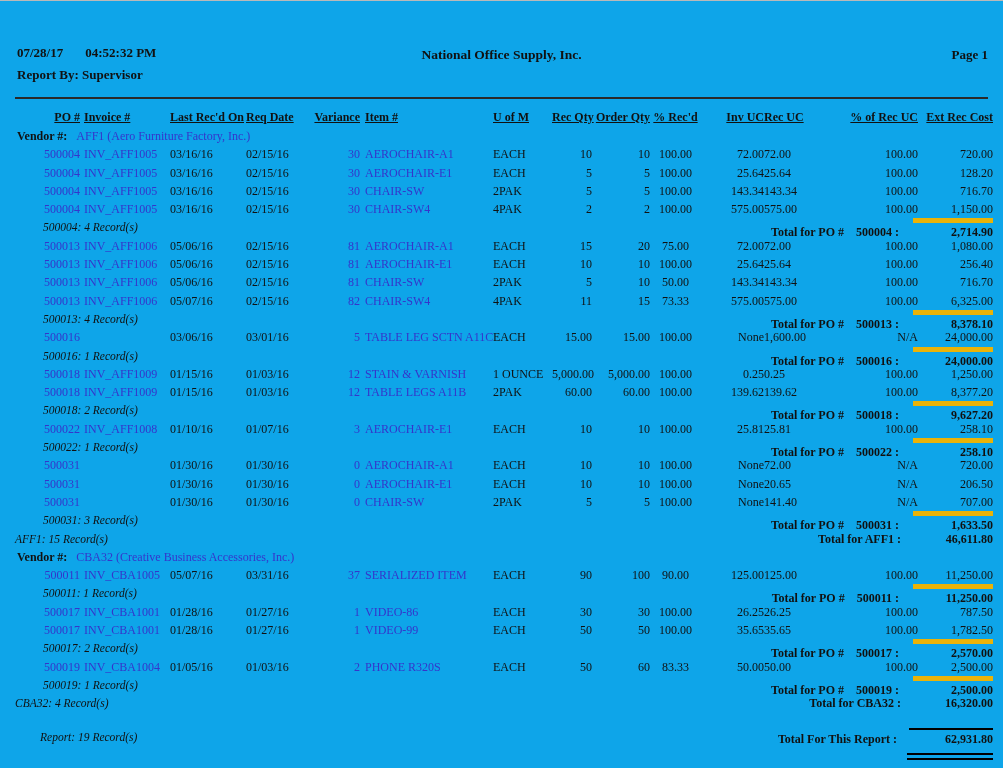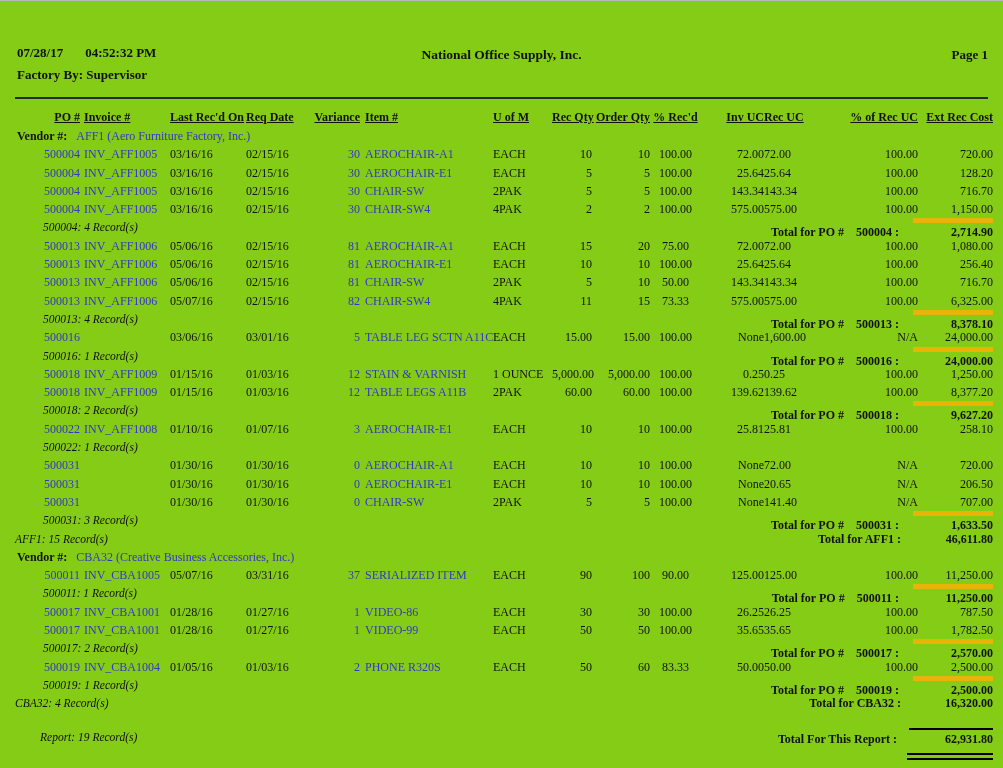--- a/index.html
+++ b/index.html
@@ -1,17 +1,17 @@
 <!DOCTYPE html>
 <html style="--link: #3535cb;"><head>
 <meta charset="utf-8">
 <style>
   html,body{margin:0;padding:0;background:#ffffff;}
   body{width:1003px;height:768px;font-family:"Liberation Serif",serif;color:#111;overflow:hidden;}
-  .page{position:relative;width:1003px;height:768px;background:#84cc16;border-top:1px solid #b9b9b9;box-sizing:border-box;}
+  .page{position:relative;width:1003px;height:768px;background:#0ea5e9;border-top:1px solid #b9b9b9;box-sizing:border-box;}
   
   .ph-date{position:absolute;left:17px;top:44px;font-size:13px;font-weight:bold;}
   .ph-date .time{margin-left:22px;}
   .ph-by{position:absolute;left:17px;top:66px;font-size:13px;font-weight:bold;}
   .ph-company{position:absolute;left:0;right:0;top:46px;text-align:center;font-size:13.5px;font-weight:bold;}
   .ph-title{position:absolute;left:0;right:0;top:64px;text-align:center;font-size:18px;font-weight:bold;}
   .ph-page{position:absolute;right:15px;top:46px;font-size:13px;font-weight:bold;}
   .rule{position:absolute;left:15px;right:15px;top:96px;border-top:2px solid #2a2a2a;}
   
   #report{position:absolute;left:0;top:106px;width:1003px;font-size:12px;}
@@ -48,21 +48,21 @@
   .foot .tval2{border-top:2px solid #000;width:84px;}
   .dblrule{position:absolute;right:10px;top:25px;width:86px;height:3px;border-top:2px solid #000;border-bottom:2px solid #000;}
 </style>
 </head>
 <body>
 
 <div class="page">
   <div class="ph-date">
     <span>07/28/17</span><span class="time">04:52:32 PM</span>
   </div>
-  <div class="ph-by">Factory By: Supervisor</div>
+  <div class="ph-by">Report By: Supervisor</div>
   <div class="ph-company">National Office Supply, Inc.</div>
   <div class="ph-page">Page 1</div>
   <div class="rule"></div>
 
   <div id="report">
     <div class="row head" id="colhead"><span class="c po">PO #</span><span class="c inv">Invoice #</span><span class="c d1">Last Rec'd On</span><span class="c rq">Req Date</span><span class="c var">Variance</span><span class="c item">Item #</span><span class="c uom">U of M</span><span class="c q1">Rec Qty</span><span class="c q2">Order Qty</span><span class="c q3">% Rec'd</span><span class="c q4">Inv UC</span><span class="c q5">Rec UC</span><span class="c q6">% of Rec UC</span><span class="c q7">Ext Rec Cost</span></div>
     <div id="rows">
         <div class="row"><span class="vlabel">Vendor #:</span><span class="vname lnk">AFF1 (Aero Furniture Factory, Inc.)</span></div>
         <div class="row"><span class="c po lnk">500004</span><span class="c inv lnk">INV_AFF1005</span><span class="c d1">03/16/16</span><span class="c rq">02/15/16</span><span class="c var lnk">30</span><span class="c item lnk">AEROCHAIR-A1</span><span class="c uom">EACH</span><span class="c q1">10</span><span class="c q2">10</span><span class="c q3">100.00</span><span class="c q4">72.00</span><span class="c q5">72.00</span><span class="c q6">100.00</span><span class="c q7">720.00</span></div>
         <div class="row"><span class="c po lnk">500004</span><span class="c inv lnk">INV_AFF1005</span><span class="c d1">03/16/16</span><span class="c rq">02/15/16</span><span class="c var lnk">30</span><span class="c item lnk">AEROCHAIR-E1</span><span class="c uom">EACH</span><span class="c q1">5</span><span class="c q2">5</span><span class="c q3">100.00</span><span class="c q4">25.64</span><span class="c q5">25.64</span><span class="c q6">100.00</span><span class="c q7">128.20</span></div>
@@ -73,21 +73,21 @@
         <div class="row"><span class="c po lnk">500013</span><span class="c inv lnk">INV_AFF1006</span><span class="c d1">05/06/16</span><span class="c rq">02/15/16</span><span class="c var lnk">81</span><span class="c item lnk">AEROCHAIR-E1</span><span class="c uom">EACH</span><span class="c q1">10</span><span class="c q2">10</span><span class="c q3">100.00</span><span class="c q4">25.64</span><span class="c q5">25.64</span><span class="c q6">100.00</span><span class="c q7">256.40</span></div>
         <div class="row"><span class="c po lnk">500013</span><span class="c inv lnk">INV_AFF1006</span><span class="c d1">05/06/16</span><span class="c rq">02/15/16</span><span class="c var lnk">81</span><span class="c item lnk">CHAIR-SW</span><span class="c uom">2PAK</span><span class="c q1">5</span><span class="c q2">10</span><span class="c q3">50.00</span><span class="c q4">143.34</span><span class="c q5">143.34</span><span class="c q6">100.00</span><span class="c q7">716.70</span></div>
         <div class="row"><span class="c po lnk">500013</span><span class="c inv lnk">INV_AFF1006</span><span class="c d1">05/07/16</span><span class="c rq">02/15/16</span><span class="c var lnk">82</span><span class="c item lnk">CHAIR-SW4</span><span class="c uom">4PAK</span><span class="c q1">11</span><span class="c q2">15</span><span class="c q3">73.33</span><span class="c q4">575.00</span><span class="c q5">575.00</span><span class="c q6">100.00</span><span class="c q7">6,325.00</span></div>
         <div class="row"><span class="recs polevel">500013: 4 Record(s)</span><span class="sub-right"><span class="tlabel">Total for PO #</span><span class="tpo">500013 :</span><span class="tval">8,378.10</span></span></div>
         <div class="row"><span class="c po lnk">500016</span><span class="c inv lnk"></span><span class="c d1">03/06/16</span><span class="c rq">03/01/16</span><span class="c var lnk">5</span><span class="c item lnk">TABLE LEG SCTN A11C</span><span class="c uom">EACH</span><span class="c q1">15.00</span><span class="c q2">15.00</span><span class="c q3">100.00</span><span class="c q4">None</span><span class="c q5">1,600.00</span><span class="c q6">N/A</span><span class="c q7">24,000.00</span></div>
         <div class="row"><span class="recs polevel">500016: 1 Record(s)</span><span class="sub-right"><span class="tlabel">Total for PO #</span><span class="tpo">500016 :</span><span class="tval">24,000.00</span></span></div>
         <div class="row"><span class="c po lnk">500018</span><span class="c inv lnk">INV_AFF1009</span><span class="c d1">01/15/16</span><span class="c rq">01/03/16</span><span class="c var lnk">12</span><span class="c item lnk">STAIN &amp; VARNISH</span><span class="c uom">1 OUNCE</span><span class="c q1">5,000.00</span><span class="c q2">5,000.00</span><span class="c q3">100.00</span><span class="c q4">0.25</span><span class="c q5">0.25</span><span class="c q6">100.00</span><span class="c q7">1,250.00</span></div>
         <div class="row"><span class="c po lnk">500018</span><span class="c inv lnk">INV_AFF1009</span><span class="c d1">01/15/16</span><span class="c rq">01/03/16</span><span class="c var lnk">12</span><span class="c item lnk">TABLE LEGS A11B</span><span class="c uom">2PAK</span><span class="c q1">60.00</span><span class="c q2">60.00</span><span class="c q3">100.00</span><span class="c q4">139.62</span><span class="c q5">139.62</span><span class="c q6">100.00</span><span class="c q7">8,377.20</span></div>
         <div class="row"><span class="recs polevel">500018: 2 Record(s)</span><span class="sub-right"><span class="tlabel">Total for PO #</span><span class="tpo">500018 :</span><span class="tval">9,627.20</span></span></div>
         <div class="row"><span class="c po lnk">500022</span><span class="c inv lnk">INV_AFF1008</span><span class="c d1">01/10/16</span><span class="c rq">01/07/16</span><span class="c var lnk">3</span><span class="c item lnk">AEROCHAIR-E1</span><span class="c uom">EACH</span><span class="c q1">10</span><span class="c q2">10</span><span class="c q3">100.00</span><span class="c q4">25.81</span><span class="c q5">25.81</span><span class="c q6">100.00</span><span class="c q7">258.10</span></div>
-        <div class="row"><span class="recs polevel">500022: 1 Record(s)</span></div>
+        <div class="row"><span class="recs polevel">500022: 1 Record(s)</span><span class="sub-right"><span class="tlabel">Total for PO #</span><span class="tpo">500022 :</span><span class="tval">258.10</span></span></div>
         <div class="row"><span class="c po lnk">500031</span><span class="c inv lnk"></span><span class="c d1">01/30/16</span><span class="c rq">01/30/16</span><span class="c var lnk">0</span><span class="c item lnk">AEROCHAIR-A1</span><span class="c uom">EACH</span><span class="c q1">10</span><span class="c q2">10</span><span class="c q3">100.00</span><span class="c q4">None</span><span class="c q5">72.00</span><span class="c q6">N/A</span><span class="c q7">720.00</span></div>
         <div class="row"><span class="c po lnk">500031</span><span class="c inv lnk"></span><span class="c d1">01/30/16</span><span class="c rq">01/30/16</span><span class="c var lnk">0</span><span class="c item lnk">AEROCHAIR-E1</span><span class="c uom">EACH</span><span class="c q1">10</span><span class="c q2">10</span><span class="c q3">100.00</span><span class="c q4">None</span><span class="c q5">20.65</span><span class="c q6">N/A</span><span class="c q7">206.50</span></div>
         <div class="row"><span class="c po lnk">500031</span><span class="c inv lnk"></span><span class="c d1">01/30/16</span><span class="c rq">01/30/16</span><span class="c var lnk">0</span><span class="c item lnk">CHAIR-SW</span><span class="c uom">2PAK</span><span class="c q1">5</span><span class="c q2">5</span><span class="c q3">100.00</span><span class="c q4">None</span><span class="c q5">141.40</span><span class="c q6">N/A</span><span class="c q7">707.00</span></div>
         <div class="row"><span class="recs polevel">500031: 3 Record(s)</span><span class="sub-right"><span class="tlabel">Total for PO #</span><span class="tpo">500031 :</span><span class="tval">1,633.50</span></span></div>
         <div class="row"><span class="recs vlevel">AFF1: 15 Record(s)</span><span class="sub-right"><span class="tlabel">Total for AFF1 :</span><span class="tval2">46,611.80</span></span></div>
         <div class="row"><span class="vlabel">Vendor #:</span><span class="vname lnk">CBA32 (Creative Business Accessories, Inc.)</span></div>
         <div class="row"><span class="c po lnk">500011</span><span class="c inv lnk">INV_CBA1005</span><span class="c d1">05/07/16</span><span class="c rq">03/31/16</span><span class="c var lnk">37</span><span class="c item lnk">SERIALIZED ITEM</span><span class="c uom">EACH</span><span class="c q1">90</span><span class="c q2">100</span><span class="c q3">90.00</span><span class="c q4">125.00</span><span class="c q5">125.00</span><span class="c q6">100.00</span><span class="c q7">11,250.00</span></div>
         <div class="row"><span class="recs polevel">500011: 1 Record(s)</span><span class="sub-right"><span class="tlabel">Total for PO #</span><span class="tpo">500011 :</span><span class="tval">11,250.00</span></span></div>
         <div class="row"><span class="c po lnk">500017</span><span class="c inv lnk">INV_CBA1001</span><span class="c d1">01/28/16</span><span class="c rq">01/27/16</span><span class="c var lnk">1</span><span class="c item lnk">VIDEO-86</span><span class="c uom">EACH</span><span class="c q1">30</span><span class="c q2">30</span><span class="c q3">100.00</span><span class="c q4">26.25</span><span class="c q5">26.25</span><span class="c q6">100.00</span><span class="c q7">787.50</span></div>
         <div class="row"><span class="c po lnk">500017</span><span class="c inv lnk">INV_CBA1001</span><span class="c d1">01/28/16</span><span class="c rq">01/27/16</span><span class="c var lnk">1</span><span class="c item lnk">VIDEO-99</span><span class="c uom">EACH</span><span class="c q1">50</span><span class="c q2">50</span><span class="c q3">100.00</span><span class="c q4">35.65</span><span class="c q5">35.65</span><span class="c q6">100.00</span><span class="c q7">1,782.50</span></div>

